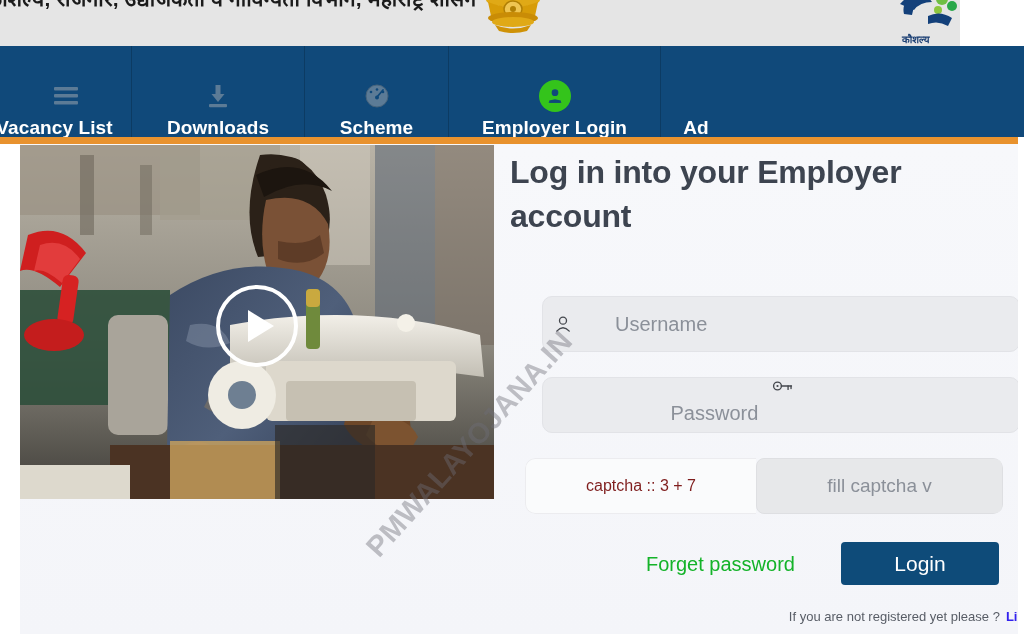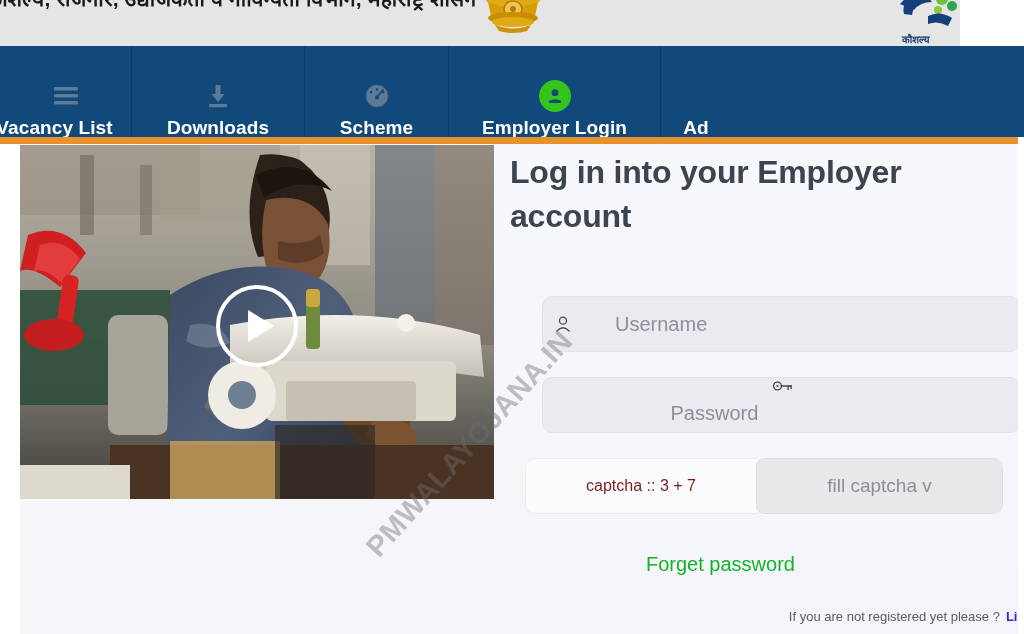--- a/index.html
+++ b/index.html
@@ -500,20 +500,21 @@
           <input class="field-input" type="password" placeholder="Password" style="">
         </div>
 
         <div class="captcha-row">
           <div class="captcha-label">captcha :: 3 + 7</div>
           <input class="captcha-input" type="text" placeholder="fill captcha v" style="">
         </div>
 
         <a class="forget-link" href="#">Forget password</a>
 
+        <button class="login-button">Login</button>
 
         <div class="register-row">
           <span>If you are not registered yet please ?</span>
           <a class="signup-link" href="#">List</a>
         </div>
       </div>
 
       <div class="watermark">PMWALAYOJANA.IN</div>
     </div>
   </div>

